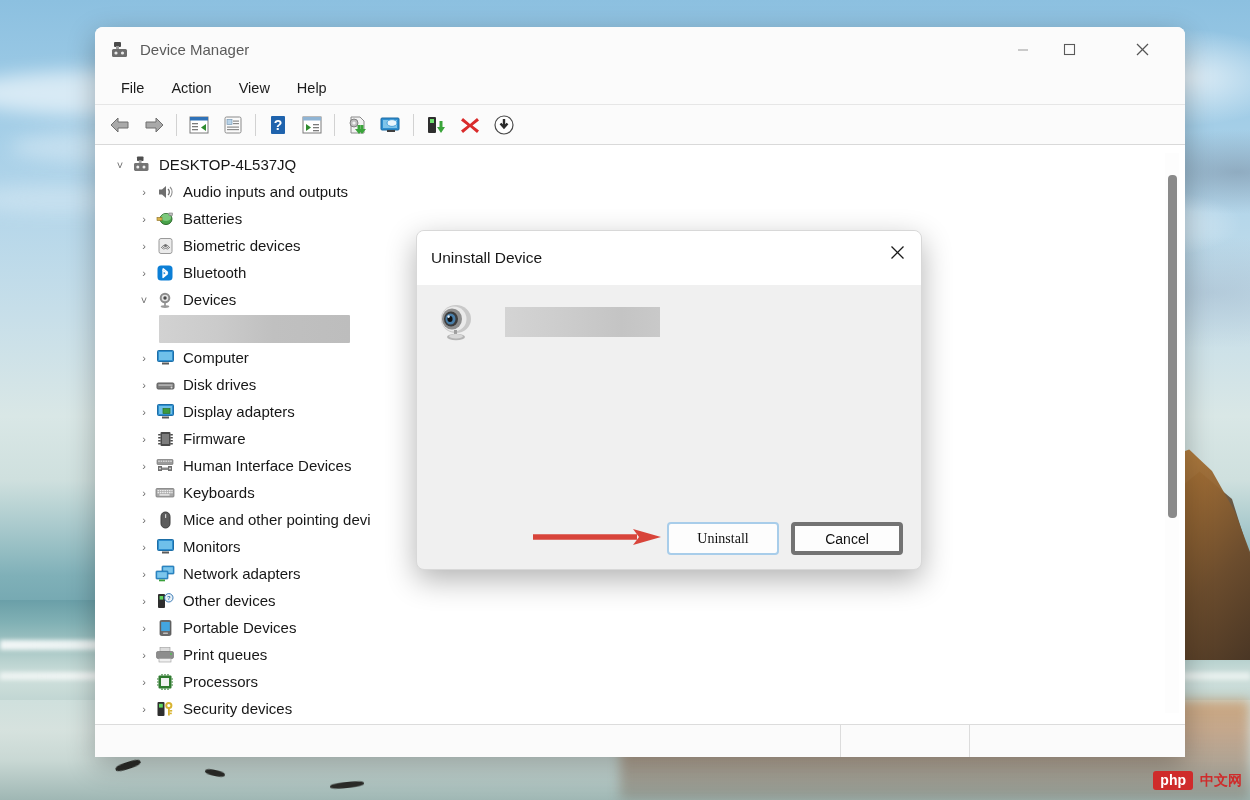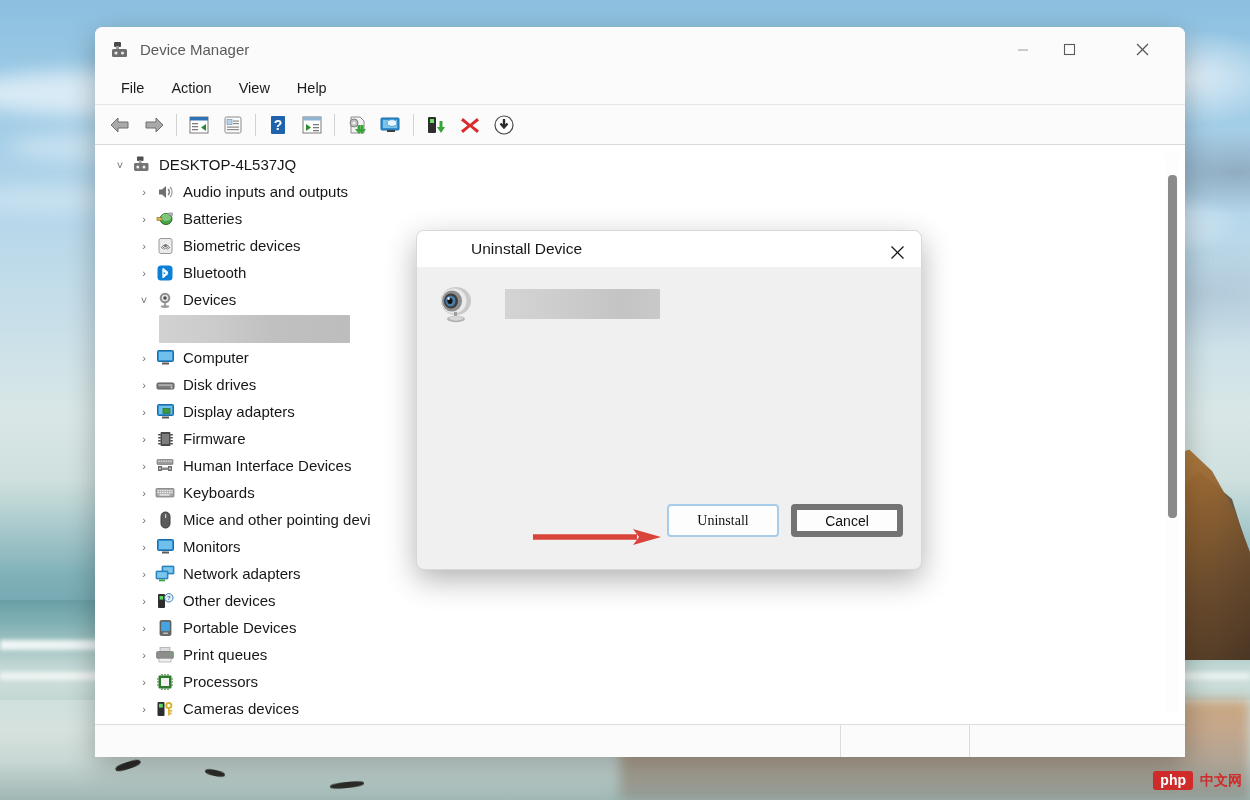--- a/index.html
+++ b/index.html
@@ -193,22 +193,22 @@
     position: absolute;
     left: 416px; top: 230px;
     width: 506px; height: 340px;
     background: #f0f0f0;
     border-radius: 8px;
     box-shadow: 0 10px 30px rgba(0,0,0,.30);
     overflow: hidden;
     border: 1px solid #d8d8d8;
   }
   #dlgTitlebar {
-    height: 36px; background: #ffffff;
-    display: flex; align-items: center; position: relative; padding-left: 40px;
+    height: 54px; background: #ffffff;
+    display: flex; align-items: center; position: relative;
   }
   #dlgTitle {
     margin-left: 14px; font-size: 15.5px; color: #161616;
     font-family: "Liberation Sans", sans-serif;
   }
   #dlgClose {
     position: absolute; right: 0; top: 0; width: 48px; height: 42px;
     display:flex; align-items:center; justify-content:center; color:#1b1b1b;
   }
   #dlgBody { position: relative; height: 298px; }
@@ -225,21 +225,21 @@
     font-family: "Liberation Sans", sans-serif;
   }
   #dlgButtons {
     position: absolute; right: 18px; bottom: 28px;
     display: flex; gap: 12px;
   }
   .dlgbtn {
     width: 112px; height: 33px;
     font-size: 14px; font-family: "Liberation Sans", sans-serif;
     background: #fdfdfd;
-    border: 6px solid #737373;
+    border: 4px solid #737373;
     border-radius: 4px;
     color: #111;
     display:flex; align-items:center; justify-content:center;
   }
   .dlgbtn.primary { border: 2px solid #a8cdea; font-family: Liberation Serif, serif; }
 
   
   #arrow {
     position: absolute; left: 533px; top: 528px;
     width: 128px; height: 18px;
@@ -713,21 +713,21 @@
           <span class="nodeicon">
             <svg width="18" height="18" viewBox="0 0 18 18">
               <rect x="1.5" y="2" width="7" height="14" rx="1" fill="#2e2e2e"></rect>
               <rect x="3" y="3.8" width="3.8" height="3.8" fill="#5fd65f"></rect>
               <circle cx="12.8" cy="5.5" r="2.6" fill="none" stroke="#d8b431" stroke-width="2"></circle>
               <rect x="12" y="7.5" width="1.8" height="8" fill="#d8b431"></rect>
               <rect x="13.6" y="10" width="2.6" height="1.6" fill="#d8b431"></rect>
               <rect x="13.6" y="12.6" width="2.2" height="1.6" fill="#d8b431"></rect>
             </svg>
           </span>
-          <span class="nodelabel">Cameras devices</span>
+          <span class="nodelabel">Security devices</span>
         </div>
 
       </div>
 
       <div id="vscroll">
         <div id="vthumb"></div>
       </div>
     </div>
 
     <div id="statusbar">

